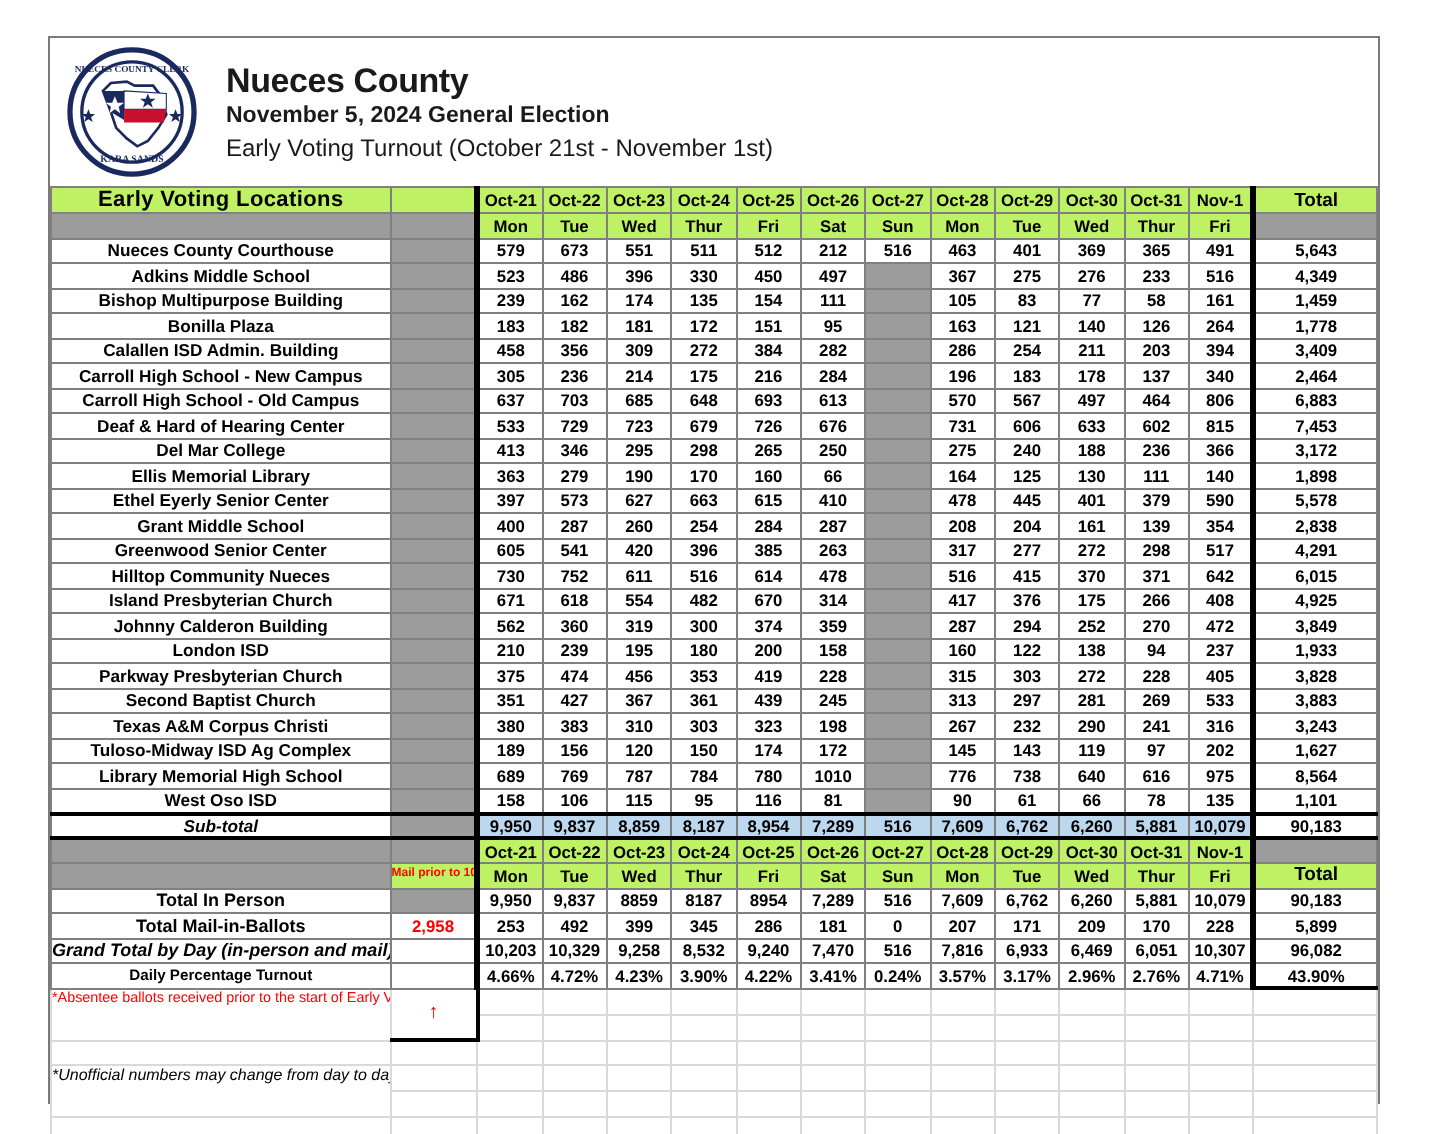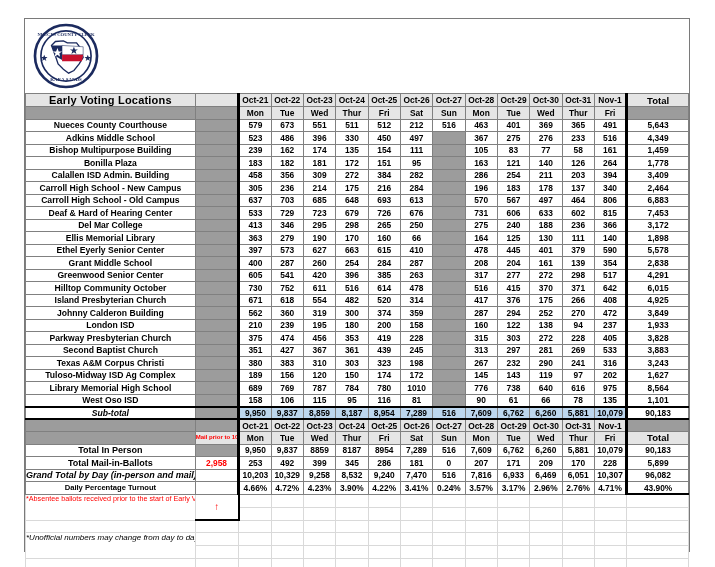--- a/index.html
+++ b/index.html
@@ -74,21 +74,21 @@
   table.grid td, table.grid th {
     border: 1px solid #808080;
     padding: 0;
     height: 12.5px;
     text-align: center;
     vertical-align: middle;
     overflow: hidden;
     white-space: nowrap;
     box-sizing: border-box;
   }
-  .pink  { background: #e5e5e5; }
+  .pink  { background: #bef264; }
   .gray  { background: #9C9C9C; }
   .blue  { background: #BDD7EE; }
   .white { background: #ffffff; }
   .none  { background: #ffffff; border: 1px solid #d9d9d9 !important; }
 
   .name-cell {
     text-align: left;
     padding-left: 3px;
     font-size: 8.6px;
     font-weight: bold;
@@ -153,20 +153,25 @@
         <path d="M28 34 L44 34 L44 56 L34 50 Z" fill="#1b2a5e"></path>
         <path d="M44 34 L76 36 L76 48 L44 48 Z" fill="#ffffff" stroke="#1b2a5e" stroke-width="0.8"></path>
         <path d="M44 48 L76 48 L74 58 L44 58 Z" fill="#c8102e"></path>
         <polygon points="37,38 39,43 44,43 40,46 41,51 37,48 33,51 34,46 30,43 35,43" fill="#ffffff"></polygon>
         <polygon points="62,36 63.6,40 68,40 64.4,42.6 65.8,46.8 62,44.2 58.2,46.8 59.6,42.6 56,40 60.4,40" fill="#1b2a5e"></polygon>
         <polygon points="17,48 18.4,51.6 22,51.6 19,54 20.2,57.6 17,55.4 13.8,57.6 15,54 12,51.6 15.6,51.6" fill="#1b2a5e"></polygon>
         <polygon points="83,48 84.4,51.6 88,51.6 85,54 86.2,57.6 83,55.4 79.8,57.6 81,54 78,51.6 81.6,51.6" fill="#1b2a5e"></polygon>
         <text x="50" y="20" font-size="7" font-family="Liberation Serif, serif" font-weight="bold" fill="#1b2a5e" text-anchor="middle">NUECES COUNTY CLERK</text>
         <text x="50" y="88" font-size="7.5" font-family="Liberation Serif, serif" font-weight="bold" fill="#1b2a5e" text-anchor="middle">KARA SANDS</text>
       </svg>
+      <div id="titles">
+        <div class="title-main">Nueces County</div>
+        <div class="title-sub">November 5, 2024 General Election</div>
+        <div class="title-sub2">Early Voting Turnout (October 21st - November 1st)</div>
+      </div>
     </div>
 
     <table class="grid" id="main-table">
       <colgroup>
         <col style="width:168px">
         <col style="width:43px">
         <col style="width:32px">
           <col style="width:32px">
           <col style="width:32px">
           <col style="width:32px">
@@ -430,21 +435,21 @@
             <td class="white">263</td>
             <td class="gray"></td>
             <td class="white">317</td>
             <td class="white">277</td>
             <td class="white">272</td>
             <td class="white">298</td>
             <td class="white">517</td>
             <td class="white sep-left">4,291</td>
           </tr>
           <tr>
-            <td class="white name-cell">Hilltop Community October</td>
+            <td class="white name-cell">Hilltop Community Nueces</td>
             <td class="gray"></td>
             <td class="white sep-left">730</td>
             <td class="white">752</td>
             <td class="white">611</td>
             <td class="white">516</td>
             <td class="white">614</td>
             <td class="white">478</td>
             <td class="gray"></td>
             <td class="white">516</td>
             <td class="white">415</td>
@@ -453,21 +458,21 @@
             <td class="white">642</td>
             <td class="white sep-left">6,015</td>
           </tr>
           <tr>
             <td class="white name-cell">Island Presbyterian Church</td>
             <td class="gray"></td>
             <td class="white sep-left">671</td>
             <td class="white">618</td>
             <td class="white">554</td>
             <td class="white">482</td>
-            <td class="white">520</td>
+            <td class="white">670</td>
             <td class="white">314</td>
             <td class="gray"></td>
             <td class="white">417</td>
             <td class="white">376</td>
             <td class="white">175</td>
             <td class="white">266</td>
             <td class="white">408</td>
             <td class="white sep-left">4,925</td>
           </tr>
           <tr>

